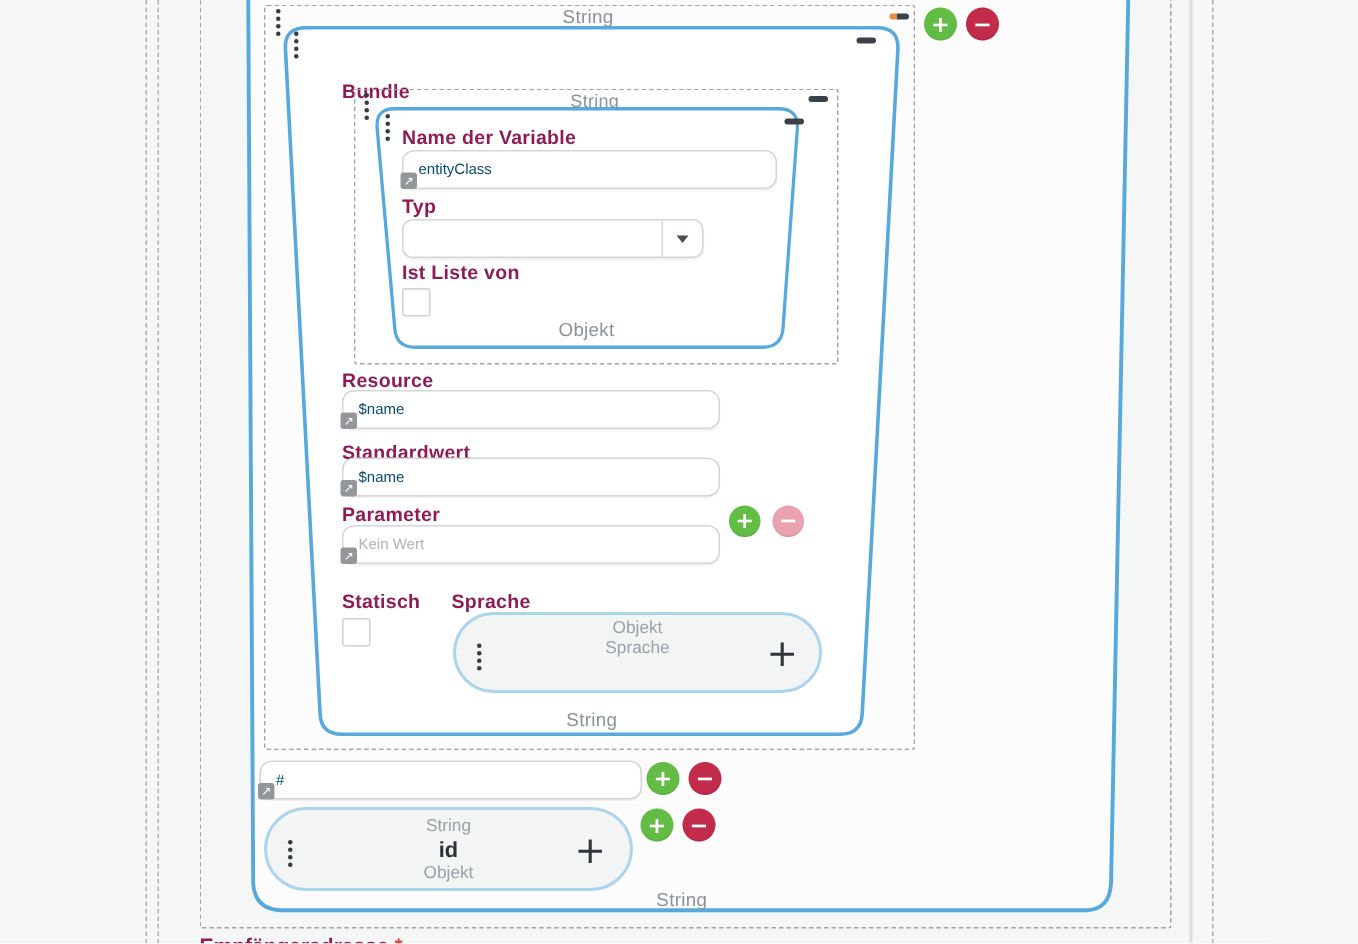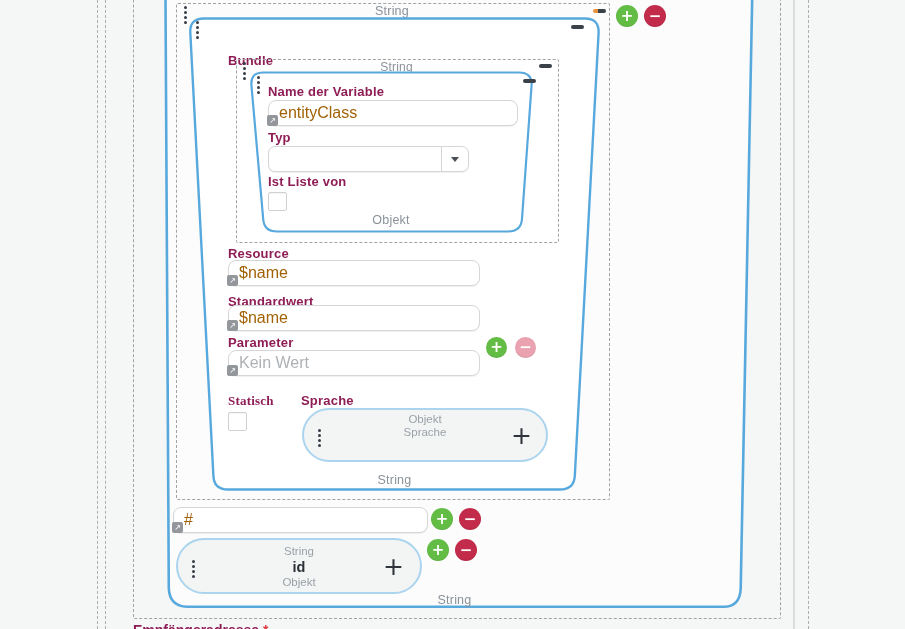--- a/index.html
+++ b/index.html
@@ -18,21 +18,21 @@
   .minbar{position:absolute; width:13px; height:4px; background:#3a4148; border-radius:2px; cursor:pointer;}
   .minbar.orange{background:linear-gradient(90deg,#e8913c 0 38%,#3a4148 38%);}
   
   .dots{position:absolute; display:flex; flex-direction:column; gap:2px; cursor:grab;}
   .dots i{width:3px; height:3px; border-radius:50%; background:#363c46;}
   
   .mlabel{position:absolute; font-size:13px; font-weight:700; color:#8e1d55; letter-spacing:.2px; white-space:nowrap;}
   
   .tinput{position:absolute; height:26px; background:#fff; border:1px solid #d6d6d6; border-radius:8px;
     box-shadow:0 1px 1px rgba(0,0,0,.06); font-family:"Liberation Sans",sans-serif;
-    font-size:16px; color:#a16207; padding:0 8px 0 10px; box-sizing:border-box; outline:none;}
+    font-size:10px; color:#0c4a6e; padding:0 8px 0 10px; box-sizing:border-box; outline:none;}
   .tinput::placeholder{color:#aeb2b6;}
   .rz{position:absolute; width:11px; height:11px; background:#93979c; border-radius:2px;
     color:#fff; font-size:8px; line-height:11px; text-align:center; cursor:nwse-resize;}
   
   .ddown{position:absolute; height:24px; background:#fff; border:1px solid #d6d6d6; border-radius:7px;
     box-shadow:0 1px 1px rgba(0,0,0,.06); display:flex; cursor:pointer;}
   .ddown .dd-txt{flex:1;}
   .ddown .dd-btn{width:26px; border-left:1px solid #d6d6d6; display:flex; align-items:center; justify-content:center;}
   .tri{width:0; height:0; border-left:4.5px solid transparent; border-right:4.5px solid transparent; border-top:5.5px solid #4a4f55;}
   
@@ -144,21 +144,21 @@
   <div class="mlabel" style="left:228px; top:294px;">Standardwert</div>
   <input class="tinput" style="left: 228px; top: 305px; width: 252px;" value="$name">
   <div class="rz" style="left:227px; top:320px;">↗</div>
 
   <div class="mlabel" style="left:228px; top:335px;">Parameter</div>
   <input class="tinput" style="left: 228px; top: 350px; width: 252px;" placeholder="Kein Wert">
   <div class="rz" style="left:227px; top:365px;">↗</div>
   <div class="crc sm green" style="left:486px; top:337px;">+</div>
   <div class="crc sm pink" style="left:515px; top:337px;">−</div>
 
-  <div class="mlabel" style="left:228px; top:393px;font-family:Liberation Serif, serif;">Statisch</div>
+  <div class="mlabel" style="left:228px; top:393px;">Statisch</div>
   <div class="cbox" style="left:228px; top:412px;"></div>
   <div class="mlabel" style="left:301px; top:393px;">Sprache</div>
 
   <div class="pill" style="left:302px; top:408px; width:246px; height:54px; border-radius:27px;">
     <div class="dots" style="left:14px; top:19px;">
         <i></i>
         <i></i>
         <i></i>
         <i></i>
       </div>

